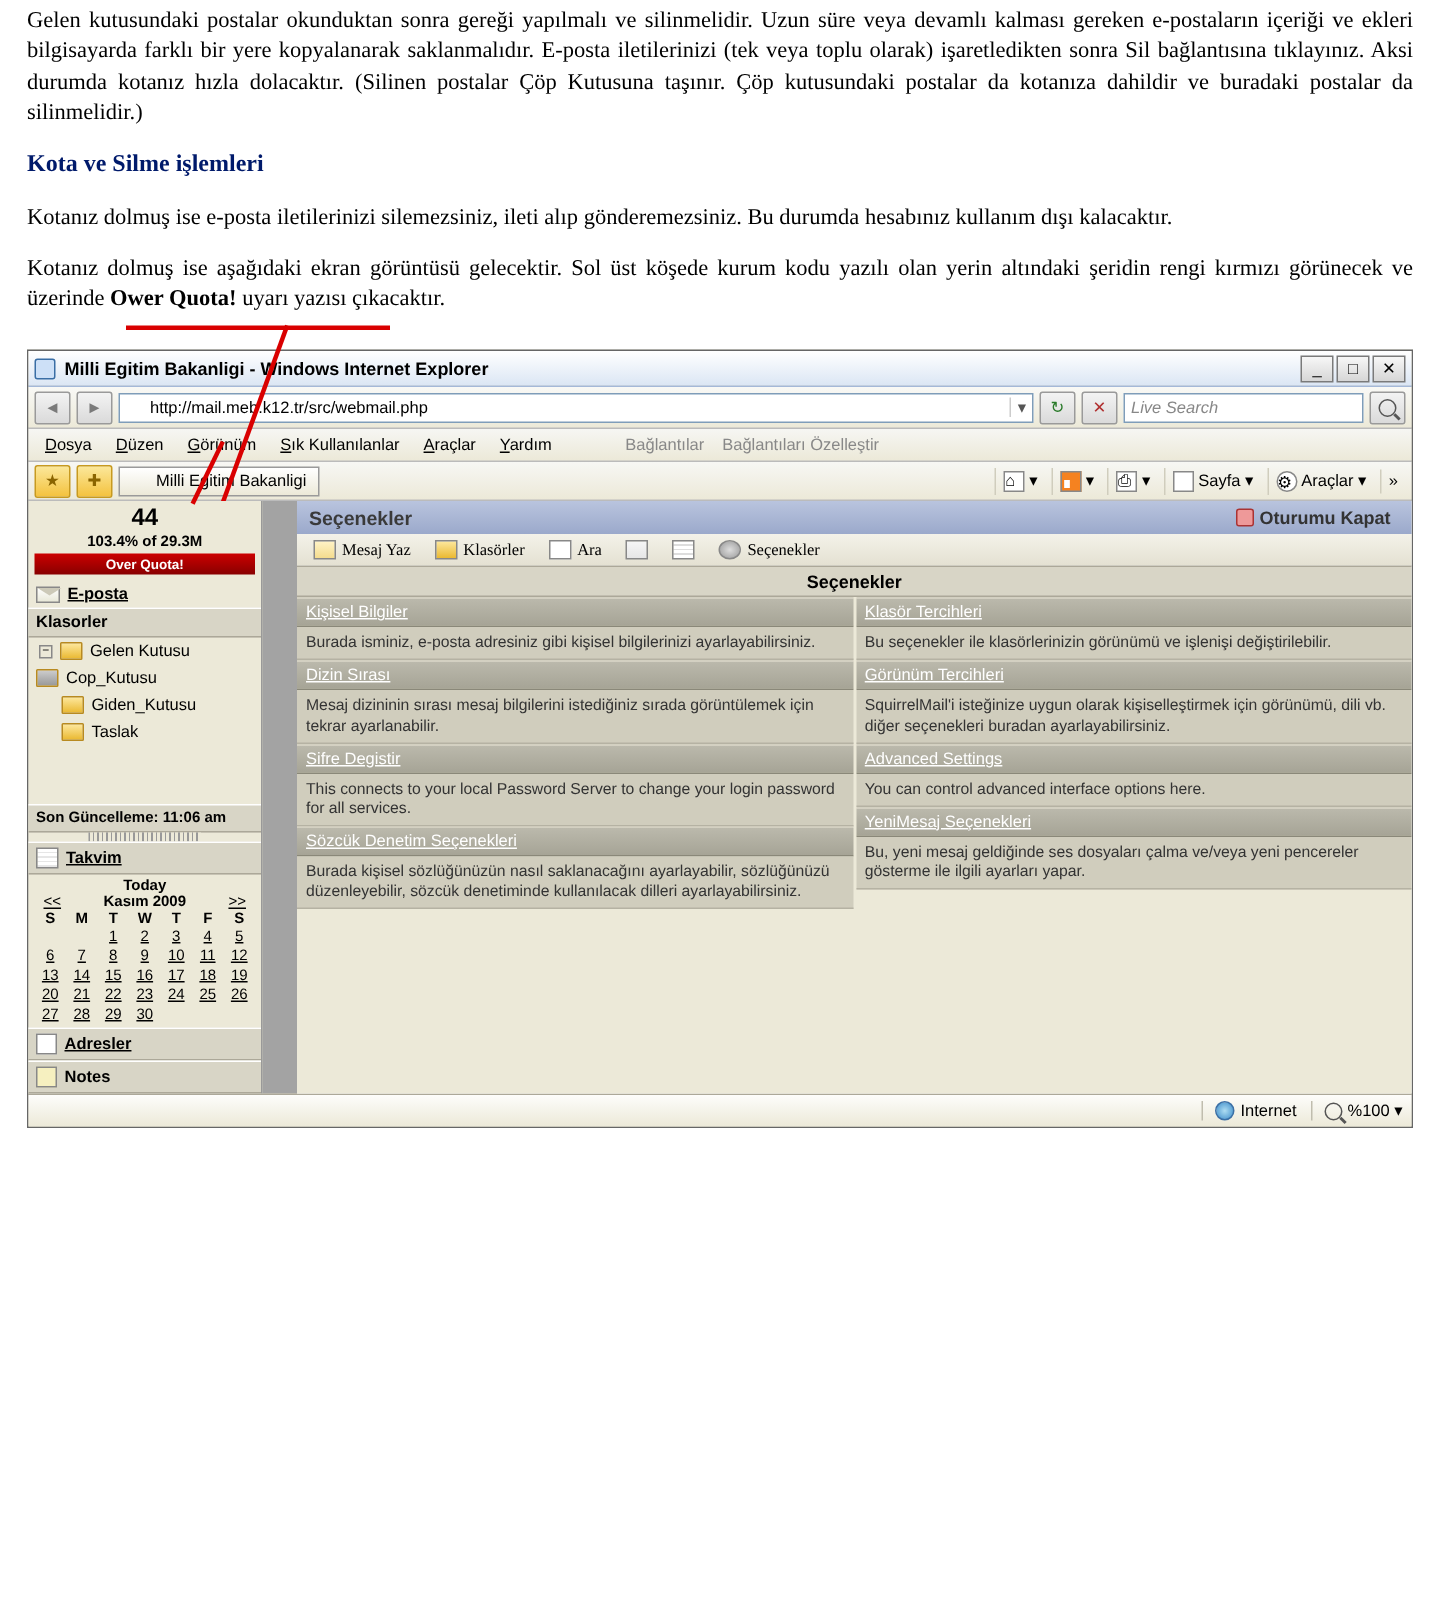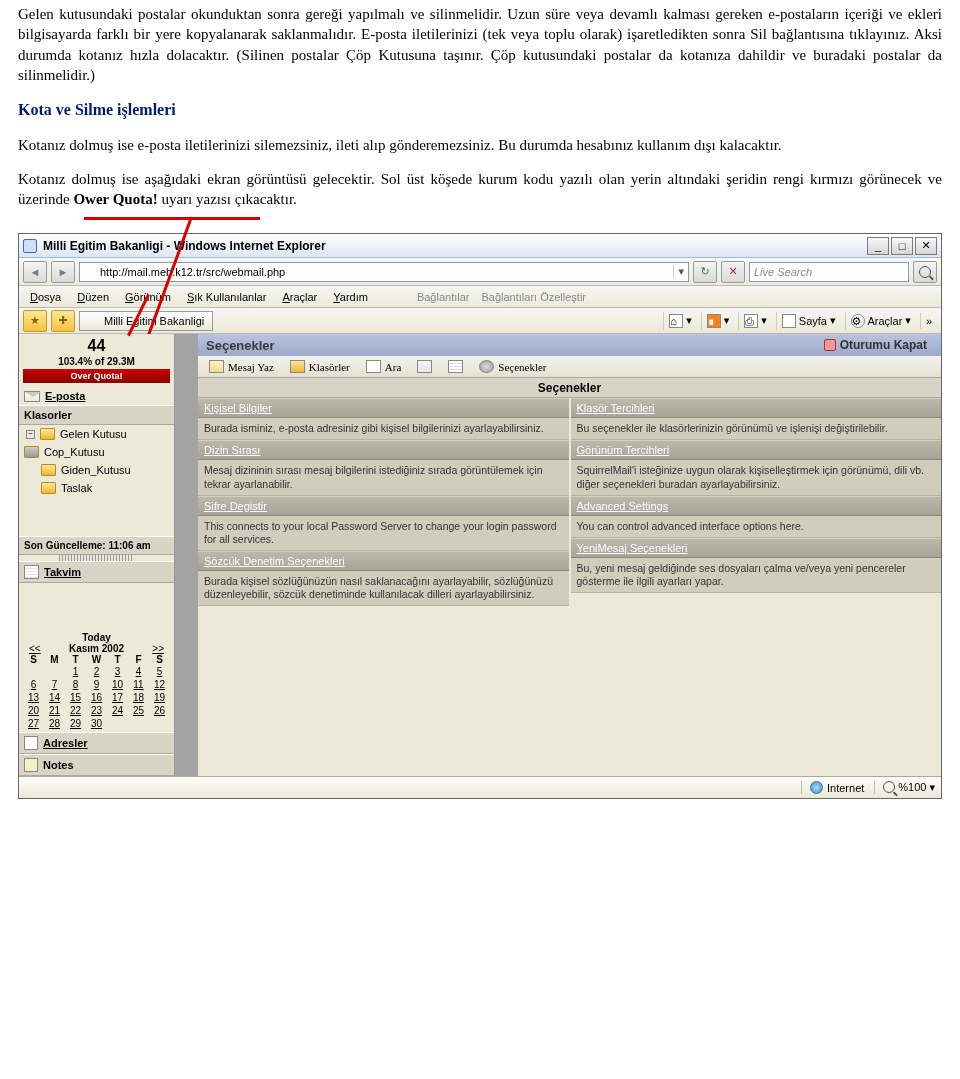--- a/index.html
+++ b/index.html
@@ -41,21 +41,21 @@
   .quota-txt { text-align: center; font-weight: bold; font-size: 10px; padding: 1px 0; }
   .quota-bar { height: 14px; margin: 1px 4px 4px; background: linear-gradient(#c00,#800); color: #fff; font-size: 9px; font-weight: bold; display: flex; align-items: center; justify-content: center; position: relative; }
   .lrow { display: flex; align-items: center; gap: 5px; padding: 3px 5px; cursor: pointer; }
   .lrow.hdr { background: #d8d5c6; border-top: 1px solid #fff; border-bottom: 1px solid #aca899; font-weight: bold; }
   .lrow.bold { font-weight: bold; }
   .env { width: 16px; height: 11px; border: 1px solid #888; background: linear-gradient(#fff,#e8e8d8); position: relative; }
   .env::after { content:''; position:absolute; left:0; top:0; border-left:8px solid transparent; border-right:8px solid transparent; border-top:5px solid #ccc9b8;}
   .fld { width: 15px; height: 12px; background: linear-gradient(#fde79c,#eab932); border: 1px solid #b88a20; border-radius: 1px;}
   .tree-tog { width:9px; height:9px; border:1px solid #888; display:inline-flex; align-items:center; justify-content:center; font-size:8px; line-height:1; margin-left:2px;}
   .cal-icon { width:15px; height:14px; border:1px solid #888; background: repeating-linear-gradient(#fff,#fff 2px,#e6e6e6 2px,#e6e6e6 3px);}
-  .cal-box { padding: 2px 4px; font-size: 10px; margin-top: 47px; }
+  .cal-box { padding: 2px 4px; font-size: 10px; }
   .cal-head { text-align:center; font-weight:bold; }
   .cal-month { text-align:center; font-weight:bold; }
   .cal-nav { display:flex; justify-content:space-between; padding: 0 6px;}
   .cal-grid { width:100%; border-collapse:collapse; font-size:10px; text-align:center;}
   .cal-grid th { font-weight:bold; }
   .cal-grid td { padding:1px 0; text-decoration: underline; cursor:pointer;}
   .cal-grid td.empty { text-decoration:none; cursor:default;}
   .addr-icon { width:14px; height:14px; border:1px solid #888; background:#fff;}
 
   .rpanel { flex: 1; background: #fff; display:flex; flex-direction:column; }
@@ -76,21 +76,21 @@
   .optcol.left { border-right:2px solid #ece9d8;}
   .optbox { border-left: 0; }
   .optttl { background: linear-gradient(#bbb9ac,#a6a496); color:#fff; font-size:11px; padding:3px 6px; text-decoration:underline; cursor:pointer; border-top:1px solid #d3d0c1; border-bottom:1px solid #8a8879;}
   .optdesc { background:#d0cdbd; color:#333; font-size:10.5px; padding:4px 6px; border-bottom:1px solid #b5b2a3; line-height:1.25;}
   .fillrow { flex:1; background:#ece9d8;}
 
   .statusbar { height:22px; background: linear-gradient(#fdfdfb,#ece9d8); border-top:1px solid #aca899; display:flex; align-items:center; padding:0 6px; gap:10px; font-size:11px; }
   .statusbar .sflex { flex:1;}
   .zone { display:flex; align-items:center; gap:4px; border-left:1px solid #c0bdae; padding-left:8px;}
   .globe { width:13px; height:13px; border:1px solid #3b6fa5; border-radius:50%; background:radial-gradient(#aeddf2,#3b8bc9);}
-  .zoom { display:flex; align-items:flex-start; gap:3px; border-left:1px solid #c0bdae; padding-left:8px;}
+  .zoom { display:flex; align-items:center; gap:3px; border-left:1px solid #c0bdae; padding-left:8px;}
   .mag { width:12px; height:12px; border:1.5px solid #555; border-radius:50%; position:relative;}
   .mag::after { content:''; position:absolute; width:5px; height:1.5px; background:#555; bottom:-2px; right:-4px; transform:rotate(45deg);}
 
   .redline3 { position:absolute; width:2.6px; height:46px; background:#d90000; }
 </style>
 </head>
 <body>
 
 <div class="doc">
   <p>Gelen kutusundaki postalar okunduktan sonra gereği yapılmalı ve silinmelidir. Uzun süre veya devamlı kalması gereken e-postaların içeriği ve ekleri bilgisayarda farklı bir yere kopyalanarak saklanmalıdır. E-posta iletilerinizi (tek veya toplu olarak) işaretledikten sonra Sil bağlantısına tıklayınız. Aksi durumda kotanız hızla dolacaktır. (Silinen postalar Çöp Kutusuna taşınır. Çöp kutusundaki postalar da kotanıza dahildir ve buradaki postalar da silinmelidir.)</p>
@@ -196,21 +196,21 @@
       <div class="lrow hdr" style="font-weight:bold;font-size:10px;margin-top:39px;">Son Güncelleme: 11:06 am</div>
       <div style="height:6px;background:repeating-linear-gradient(90deg,#999,#999 1px,#ece9d8 1px,#ece9d8 3px);margin:0 40px;"></div>
       <div class="lrow hdr">
         <span class="cal-icon"></span>
         <span style="text-decoration:underline;">Takvim</span>
       </div>
       <div class="cal-box">
         <div class="cal-head">Today</div>
         <div class="cal-nav">
           <span style="text-decoration:underline;cursor:pointer;">&lt;&lt;</span>
-          <span class="cal-month">Kasım 2002</span>
+          <span class="cal-month">Kasım 2009</span>
           <span style="text-decoration:underline;cursor:pointer;">&gt;&gt;</span>
         </div>
         <table class="cal-grid" id="calgrid">
             <tbody>
               <tr>
                 <th>S</th>
                 <th>M</th>
                 <th>T</th>
                 <th>W</th>
                 <th>T</th>

